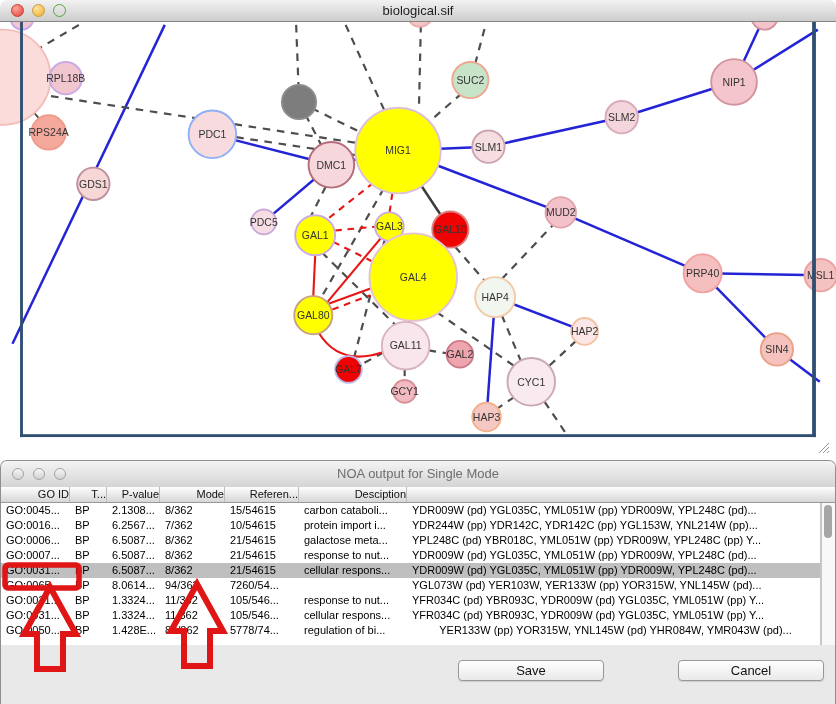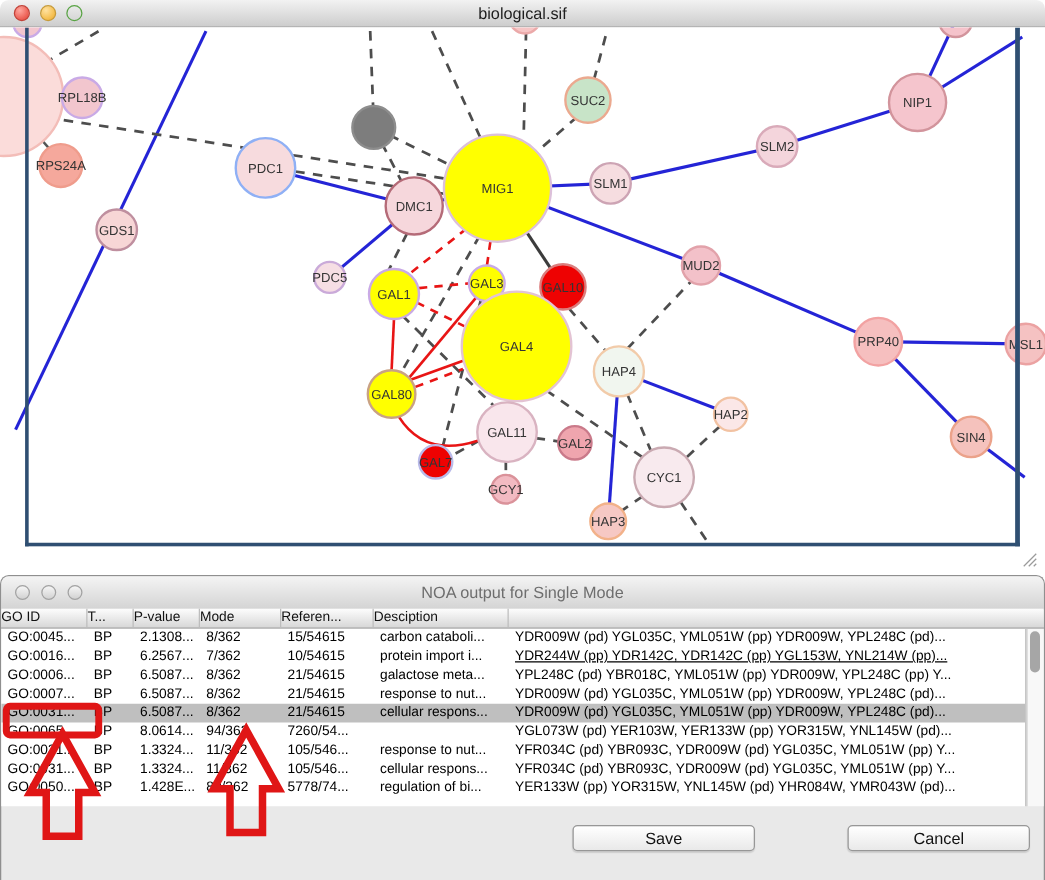--- a/index.html
+++ b/index.html
@@ -28,21 +28,21 @@
   .tb2{position:relative;height:26px;border-radius:6px 6px 0 0;
        background:linear-gradient(#f4f4f4,#d4d4d4);
        border-bottom:1px solid #a6a6a6;text-align:center;line-height:25px;
        font-size:13px;color:#6e6e6e;}
   .lights2{position:absolute;left:11px;top:7px;display:flex;gap:9px;}
   .ring{width:12px;height:12px;border-radius:50%;border:1px solid #a2a2a2;
         background:linear-gradient(#f6f6f6,#d2d2d2);box-sizing:border-box;}
   .thead{position:absolute;left:0;top:26px;width:834px;height:16px;display:flex;
          background:linear-gradient(#fdfdfd,#d7d7d7);border-bottom:1px solid #989898;box-sizing:border-box;}
   .th{box-sizing:border-box;border-right:1px solid #bdbdbd;font-size:11px;color:#111;
-      text-align:left;line-height:15px;white-space:nowrap;overflow:hidden;flex:0 0 auto;}
+      text-align:right;line-height:15px;white-space:nowrap;overflow:hidden;flex:0 0 auto;}
   .th:last-child{border-right:none;flex:1 1 auto;margin-top:37px;}
   .tbody{position:absolute;left:0;top:42px;width:820px;height:142px;background:#fff;
          overflow:hidden;border-right:1px solid #c6c6c6;box-sizing:border-box;}
   .tr{display:flex;height:15px;}
   .tr.sel{background:#bfbfbf;}
   .td{box-sizing:border-box;padding-left:5px;font-size:11px;color:#000;line-height:15px;
       white-space:nowrap;overflow:hidden;flex:0 0 auto;}
   .vscroll{position:absolute;left:820px;top:42px;width:14px;height:142px;background:#f8f8f8;
            border-left:1px solid #c6c6c6;box-sizing:border-box;}
   .thumb{position:absolute;left:2px;top:2px;width:8px;height:33px;background:#a6a6a6;border-radius:4px;}
@@ -224,21 +224,21 @@
         <div class="td" style="width: 108px;">carbon cataboli...</div>
         <div class="td" style="width: 412px;">YDR009W (pd) YGL035C, YML051W (pp) YDR009W, YPL248C (pd)...</div>
       </div>
       <div class="tr">
         <div class="td" style="width: 69px;">GO:0016...</div>
         <div class="td" style="width: 37px;">BP</div>
         <div class="td" style="width: 53px;">6.2567...</div>
         <div class="td" style="width: 65px;">7/362</div>
         <div class="td" style="width: 74px;">10/54615</div>
         <div class="td" style="width: 108px;">protein import i...</div>
-        <div class="td" style="width: 412px; text-decoration: underline;">YDR244W (pp) YDR142C, YDR142C (pp) YGL153W, YNL214W (pp)...</div>
+        <div class="td" style="width: 412px;">YDR244W (pp) YDR142C, YDR142C (pp) YGL153W, YNL214W (pp)...</div>
       </div>
       <div class="tr">
         <div class="td" style="width: 69px;">GO:0006...</div>
         <div class="td" style="width: 37px;">BP</div>
         <div class="td" style="width: 53px;">6.5087...</div>
         <div class="td" style="width: 65px;">8/362</div>
         <div class="td" style="width: 74px;">21/54615</div>
         <div class="td" style="width: 108px;">galactose meta...</div>
         <div class="td" style="width: 412px;">YPL248C (pd) YBR018C, YML051W (pp) YDR009W, YPL248C (pp) Y...</div>
       </div>
@@ -287,21 +287,21 @@
         <div class="td" style="width: 108px;">cellular respons...</div>
         <div class="td" style="width: 412px;">YFR034C (pd) YBR093C, YDR009W (pd) YGL035C, YML051W (pp) Y...</div>
       </div>
       <div class="tr">
         <div class="td" style="width: 69px;">GO:0050...</div>
         <div class="td" style="width: 37px;">BP</div>
         <div class="td" style="width: 53px;">1.428E...</div>
         <div class="td" style="width: 65px;">80/362</div>
         <div class="td" style="width: 74px;">5778/74...</div>
         <div class="td" style="width: 108px;">regulation of bi...</div>
-        <div class="td" style="width: 412px;">YER133W (pp) YOR315W, YNL145W (pd) YHR084W, YMR043W (pd)...</div>
+        <div class="td" style="width: 412px; text-align: center;">YER133W (pp) YOR315W, YNL145W (pd) YHR084W, YMR043W (pd)...</div>
       </div>
     </div>
   <div class="vscroll">
     <div class="thumb"></div>
   </div>
   <button class="btn save">Save</button>
   <button class="btn cancel">Cancel</button>
 </div>
 
 <svg class="annot" width="836" height="704">

